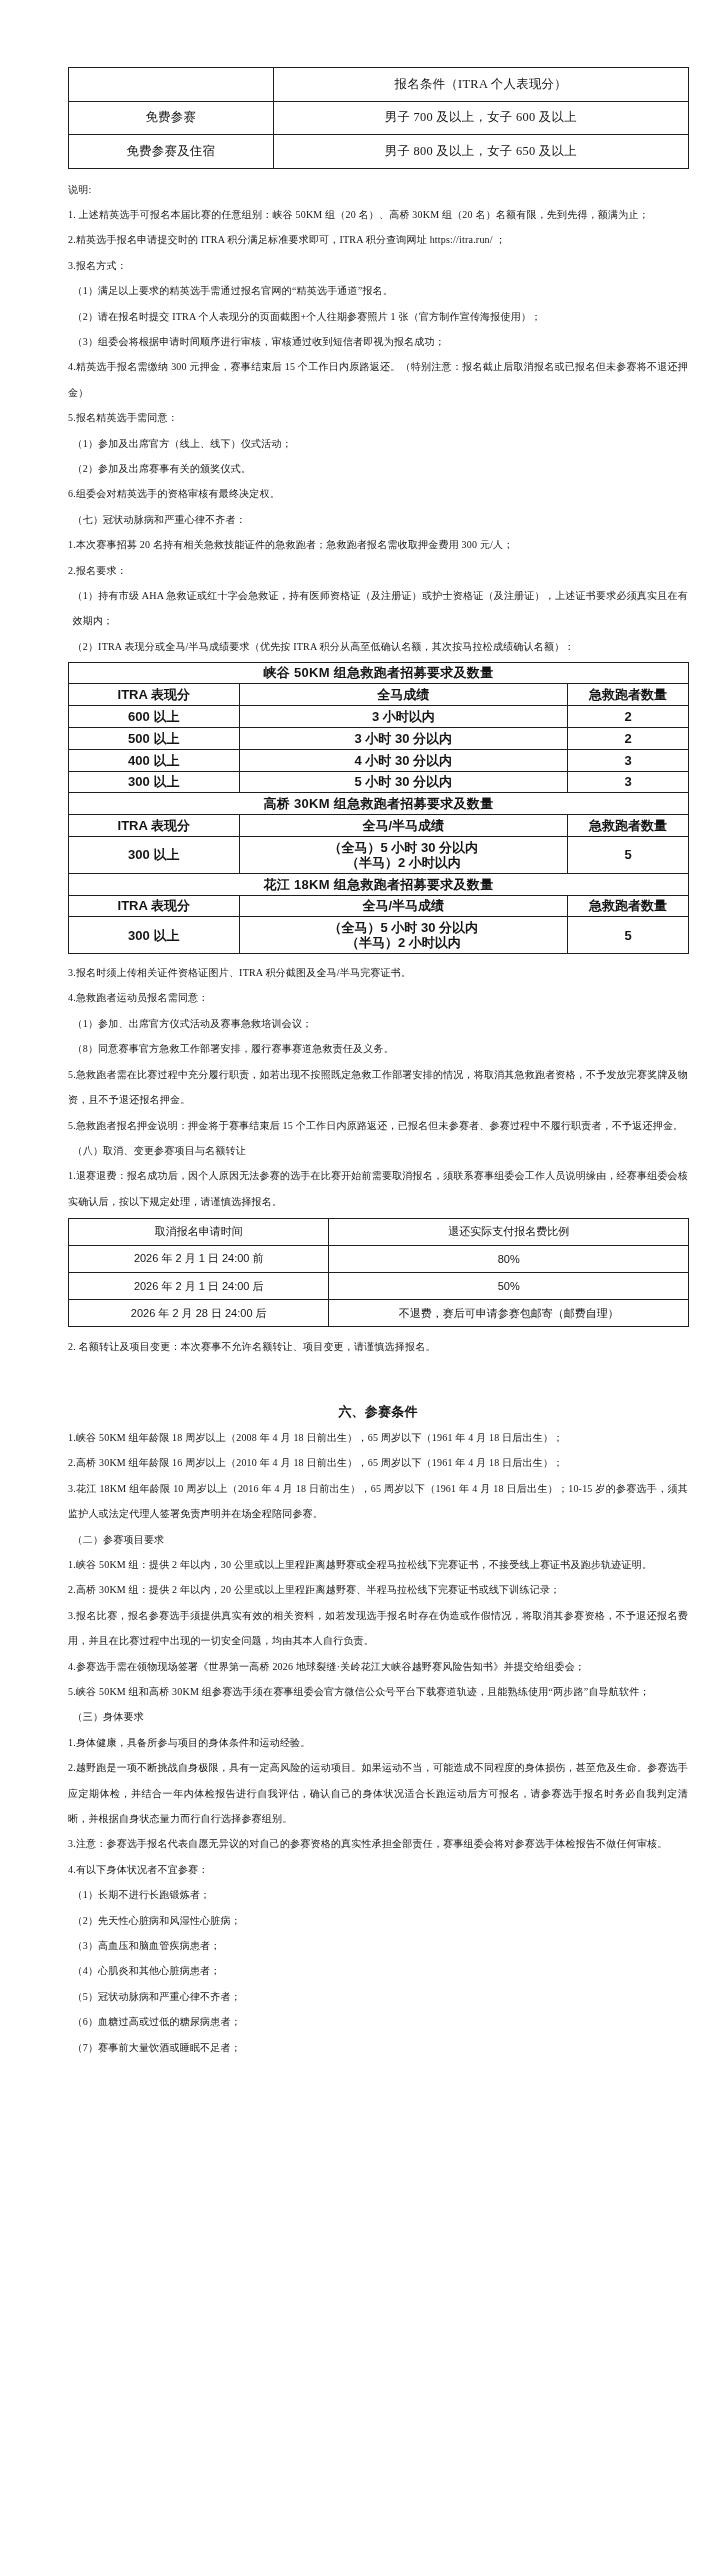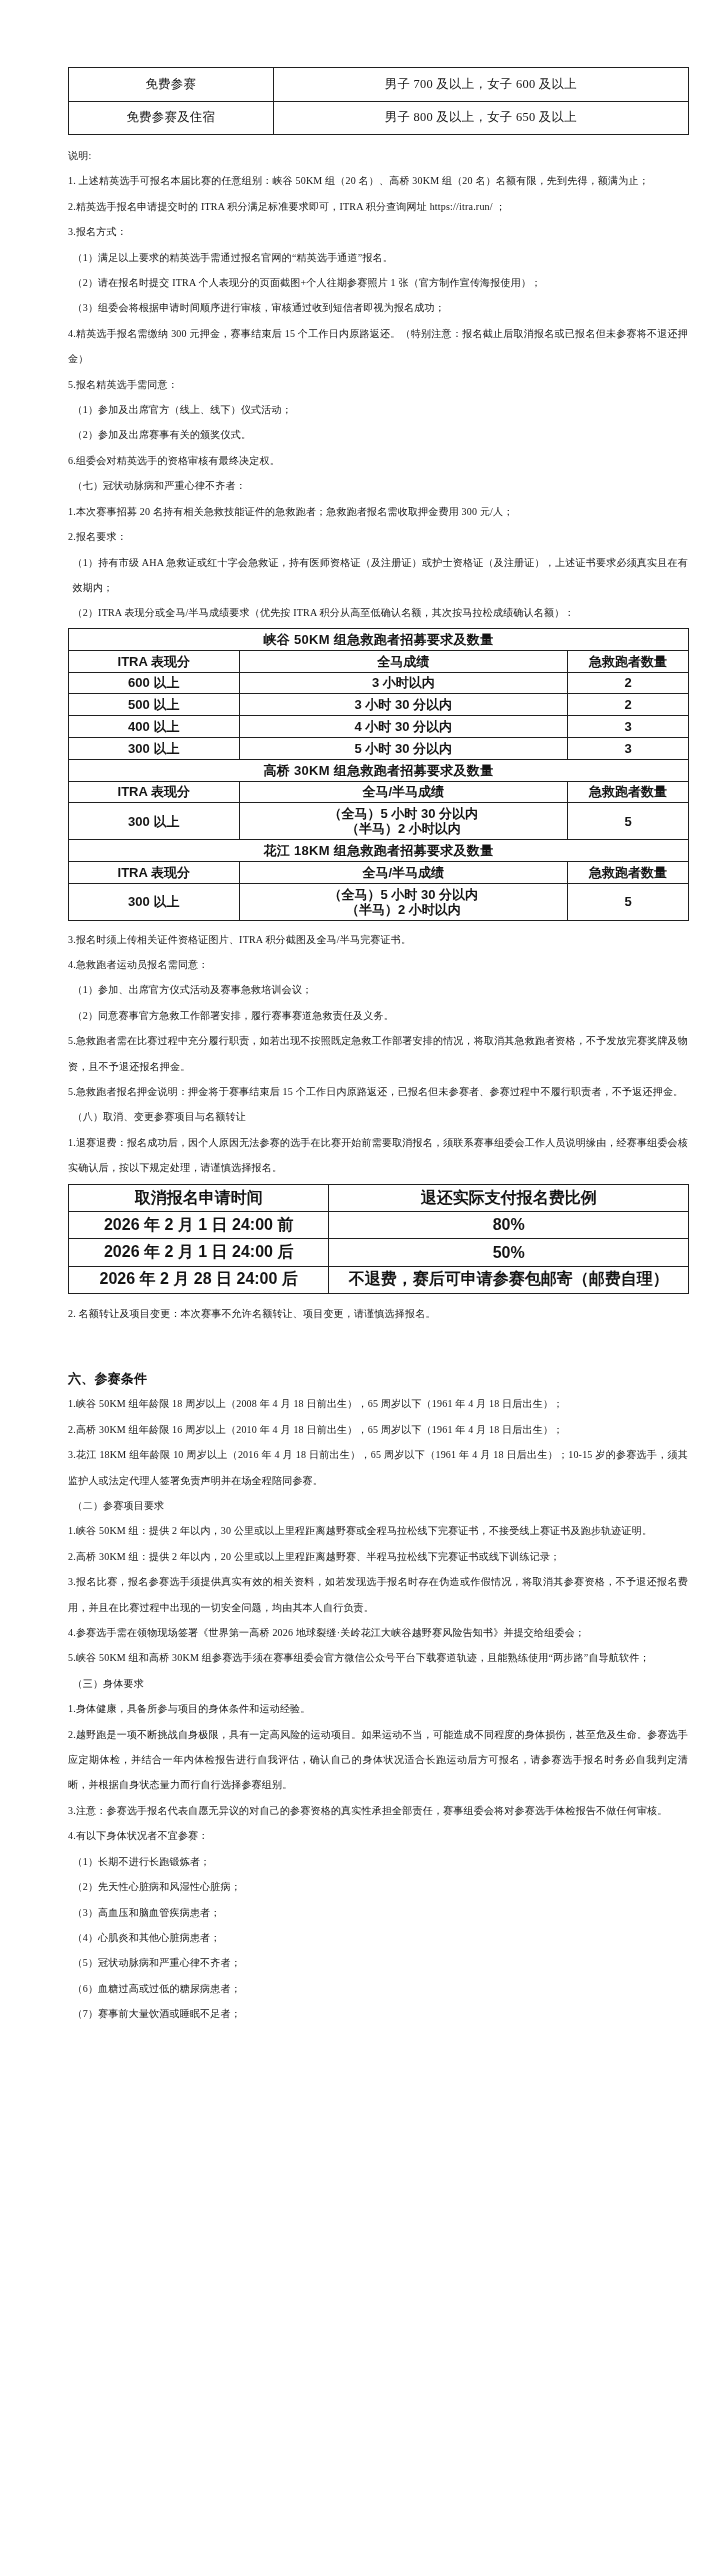--- a/index.html
+++ b/index.html
@@ -25,20 +25,21 @@
     letter-spacing: 0.2px;
     text-align: justify;
   }
   .line.indent { padding-left: 4.5px; }
   .section-heading {
     margin: 40px 0 0 0;
     font-size: 13px;
     line-height: 25.4px;
     font-weight: bold;
     letter-spacing: 0.2px;
+    text-align: center;
   }
   
   table { border-collapse: collapse; width: 621px; table-layout: fixed; }
   td, th { border: 1.1px solid #1f1f1f; text-align: center; vertical-align: middle; }
 
   
   .tbl-elite { margin-bottom: 8px; }
   .tbl-elite td {
     height: 30.5px;
     font-size: 12.4px;
@@ -53,36 +54,40 @@
     line-height: 15.2px;
     padding: 2.8px 3.4px;
   }
   .tbl-rescue .group-title { letter-spacing: 0.3px; }
   .cell-lines span { display: block; }
 
   
   .tbl-refund { margin: 3.4px 0 6.8px 0; font-family: "Liberation Sans", "DejaVu Sans", sans-serif; }
   .tbl-refund td {
     height: 24px;
-    font-size: 16px;
-    font-weight: bold;
+    font-size: 11px;
+    font-weight: normal;
     padding: 1.1px 3.4px;
   }
 </style>
 </head>
 <body>
 
 <div class="page">
 
   <table class="tbl-elite">
     <colgroup>
         <col style="width:33%">
         <col style="width:67%">
       </colgroup>
     <tbody>
+        <tr>
+      <td></td>
+      <td>报名条件（ITRA 个人表现分）</td>
+    </tr>
     <tr>
       <td>免费参赛</td>
       <td>男子 700 及以上，女子 600 及以上</td>
     </tr>
     <tr>
       <td>免费参赛及住宿</td>
       <td>男子 800 及以上，女子 650 及以上</td>
     </tr>
   </tbody>
     </table>
@@ -174,21 +179,21 @@
         <span>（半马）2 小时以内</span>
       </td>
       <td>5</td>
     </tr>
   </tbody>
     </table>
 
   <p class="line">3.报名时须上传相关证件资格证图片、ITRA 积分截图及全马/半马完赛证书。</p>
   <p class="line">4.急救跑者运动员报名需同意：</p>
   <p class="line indent">（1）参加、出席官方仪式活动及赛事急救培训会议；</p>
-  <p class="line indent">（2）同意赛事官方急救工作部署安排，履行赛事赛道急救责任及义务。</p>
+  <p class="line indent">（8）同意赛事官方急救工作部署安排，履行赛事赛道急救责任及义务。</p>
   <p class="line">5.急救跑者需在比赛过程中充分履行职责，如若出现不按照既定急救工作部署安排的情况，将取消其急救跑者资格，不予发放完赛奖牌及物资，且不予退还报名押金。</p>
   <p class="line">5.急救跑者报名押金说明：押金将于赛事结束后 15 个工作日内原路返还，已报名但未参赛者、参赛过程中不履行职责者，不予返还押金。</p>
   <p class="line indent">（八）取消、变更参赛项目与名额转让</p>
   <p class="line">1.退赛退费：报名成功后，因个人原因无法参赛的选手在比赛开始前需要取消报名，须联系赛事组委会工作人员说明缘由，经赛事组委会核实确认后，按以下规定处理，请谨慎选择报名。</p>
 
   <table class="tbl-refund">
     <colgroup>
         <col style="width:42%">
         <col style="width:58%">
       </colgroup>

